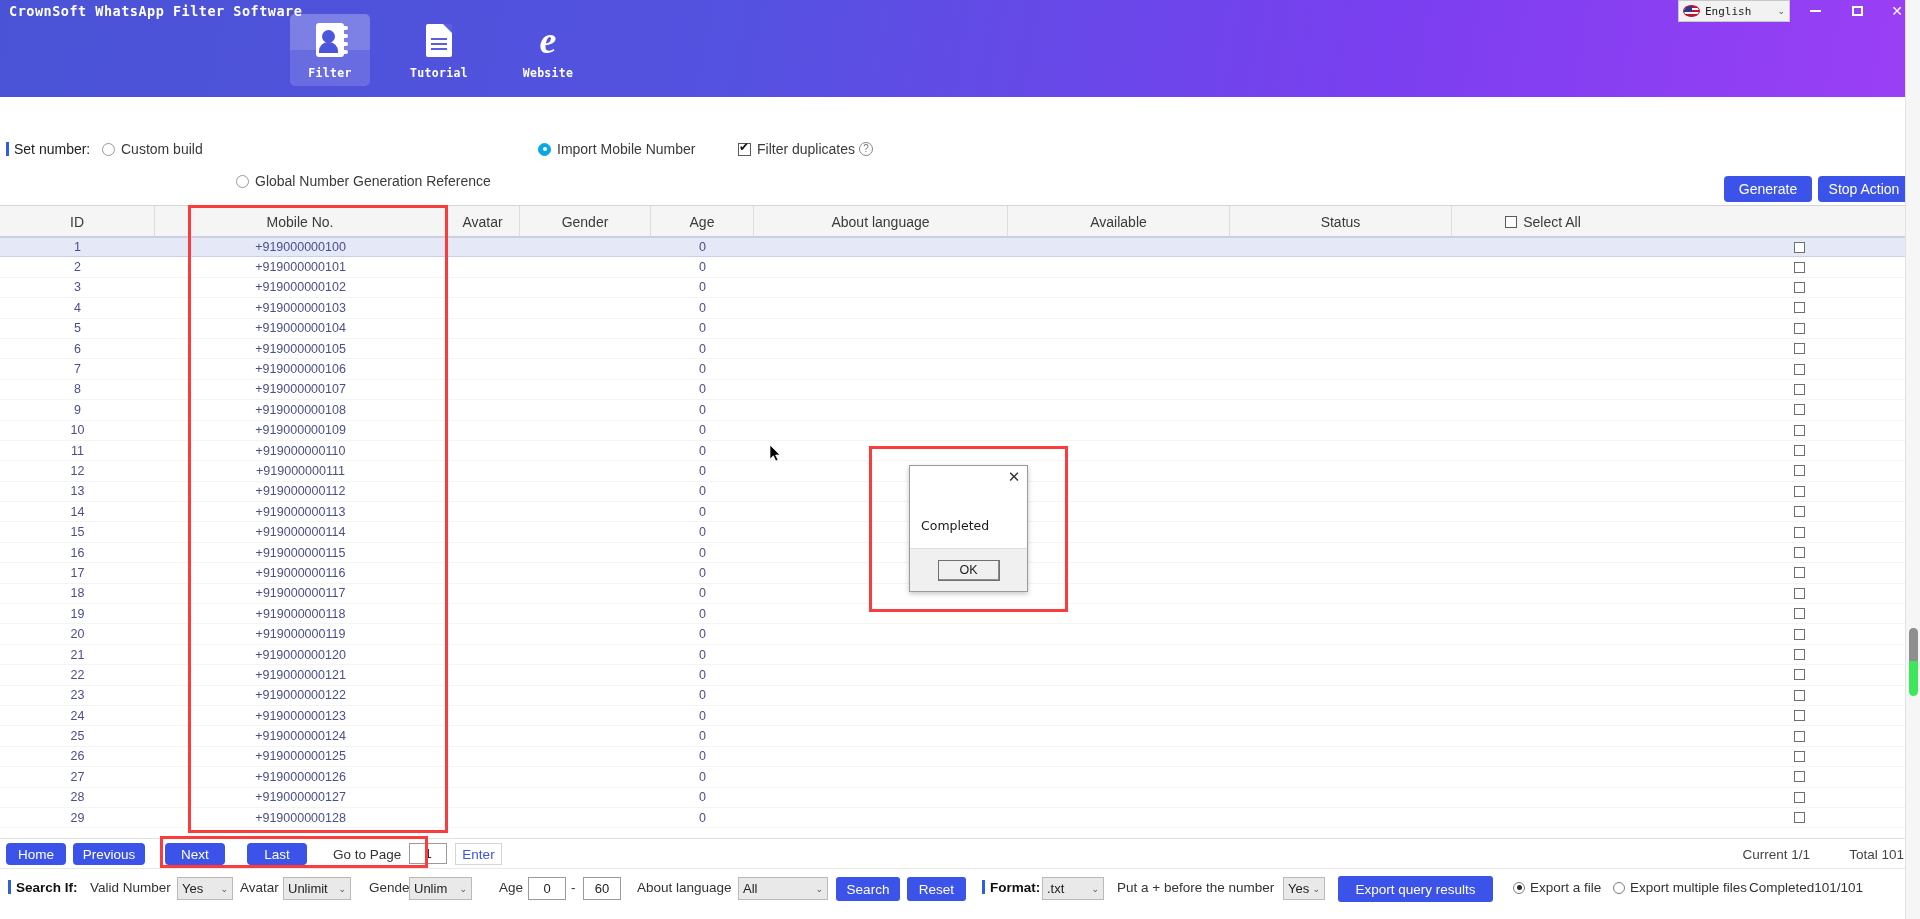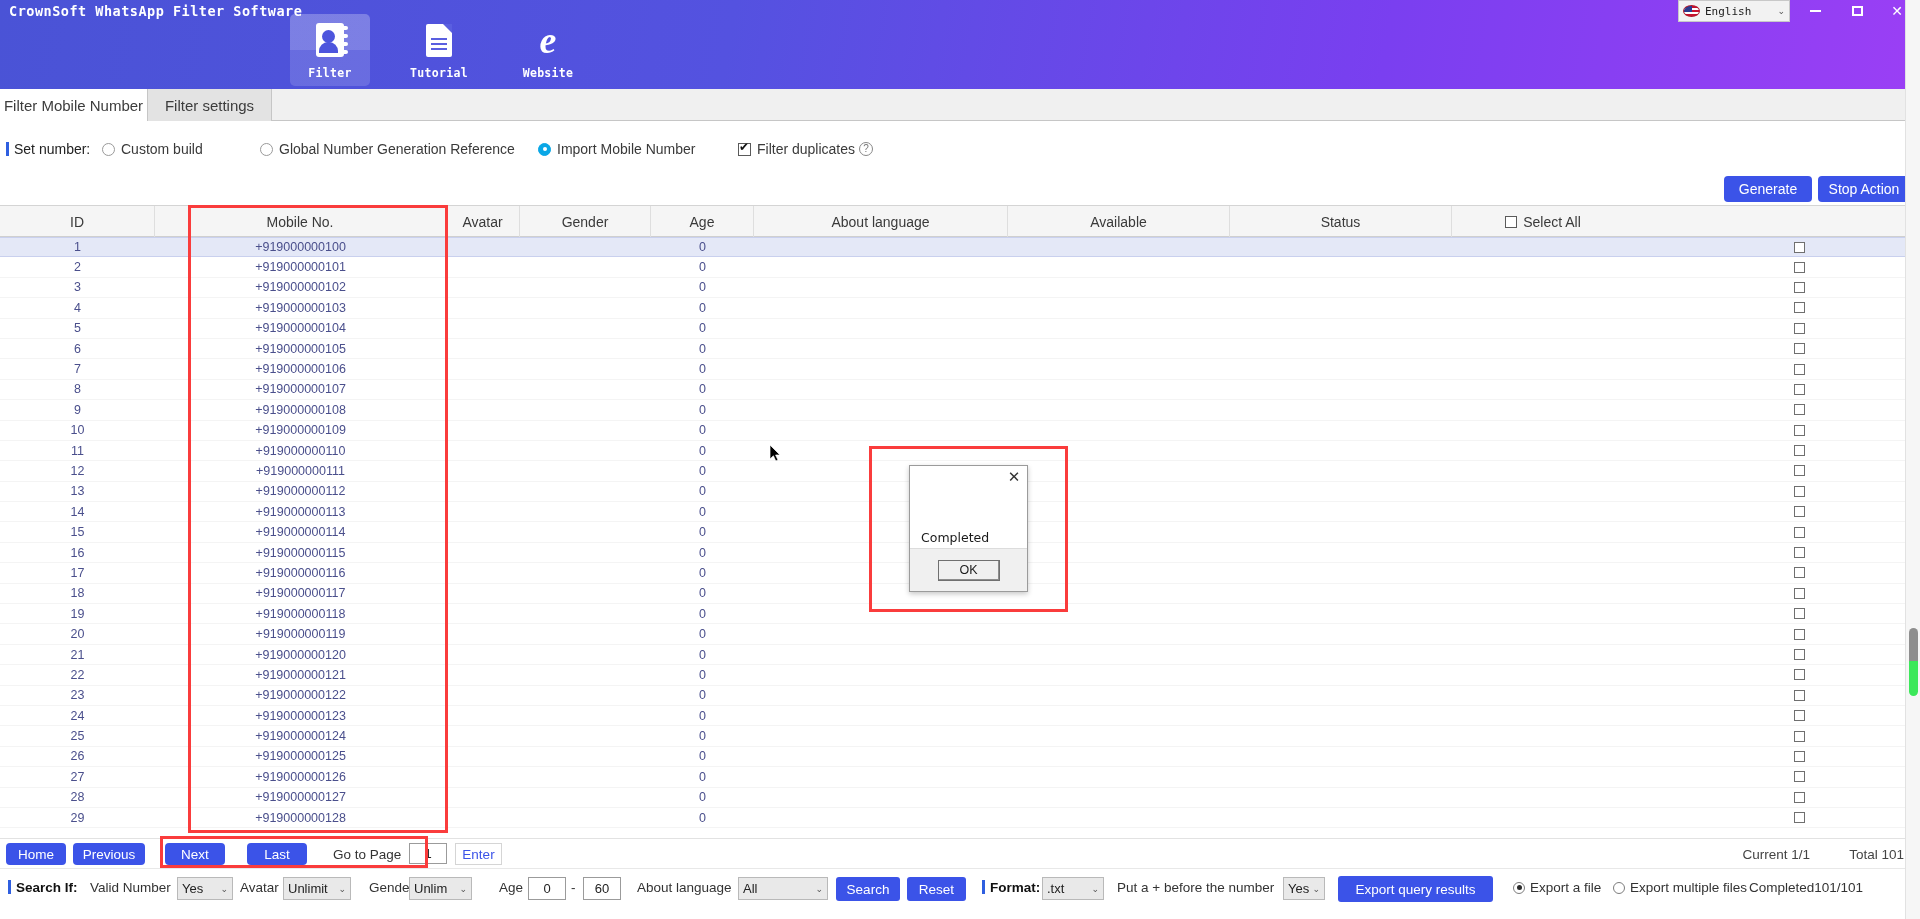--- a/index.html
+++ b/index.html
@@ -125,21 +125,21 @@
   .rdot {
     width: 13px; height: 13px; border-radius: 50%;
     border: 1px solid #9a9a9a; background: #fff; margin-right: 6px; position: relative; flex:0 0 auto;
   }
   .rdot.on { border-color: #0aa7e6; background: #0aa7e6; }
   .rdot.on::after {
     content:""; position:absolute; left:3.5px; top:3.5px; width:4px; height:4px;
     border-radius:50%; background:#ffffff;
   }
   .r-custom { left: 102px; }
-  .r-global { left: 260px; }
+  .r-global { left: 236px; margin-top: 32px; }
   .r-import { left: 538px; text-align: right; }
   .chk-dup { position:absolute; left: 738px; top: 20px; display:flex; align-items:center; font-size:14px; color:#3a3a3a; cursor:pointer; }
   .cbox {
     width: 13px; height: 13px; border: 1px solid #5a5a5a; background:#fff;
     margin-right:6px; position: relative; flex:0 0 auto;
   }
   .cbox.on::after {
     content:"✔"; position:absolute; left:0px; top:-4px; font-size:12px; color:#111;
   }
   .qmark {
@@ -204,21 +204,21 @@
   .modal {
     position: absolute; left: 909px; top: 465px; width: 119px; height: 127px;
     background: #ffffff; border: 1px solid #9b9b9b;
     box-shadow: 0 2px 5px rgba(0,0,0,.22);
   }
   .modal-close {
     position: absolute; right: 5px; top: 3px; width: 16px; height: 16px;
     display:flex; align-items:center; justify-content:center; font-size:15px; color:#333; cursor:pointer;
   }
   .modal-msg {
-    position: absolute; left: 11px; top: 64px; font-size: 12.5px; color: #1a1a1a;
+    position: absolute; left: 11px; top: 52px; font-size: 12.5px; color: #1a1a1a;
     font-family: "DejaVu Sans", sans-serif;
   }
   .modal-foot {
     position: absolute; left: 0; bottom: 0; width: 100%; height: 43px;
     background: #f0f0f0; border-top: 1px solid #dcdcdc;
     display:flex; align-items:center; justify-content:center;
   }
   .modal-ok {
     width: 62px; height: 21px; background: #f0f0f0; border: 1px solid #707070;
     font-size: 12.5px; color: #1a1a1a; cursor: pointer;
@@ -330,28 +330,20 @@
         </div>
         <div class="tool-label">Tutorial</div>
       </div>
       <div class="tool">
         <div class="ic ic-e">e</div>
         <div class="tool-label">Website</div>
       </div>
     </div>
   </div>
 
-  <div class="tabstrip">
-    <div class="tab tab1 sel">
-      <span>Filter Mobile Number</span>
-    </div>
-    <div class="tab tab2 unsel">
-      <span>Filter settings</span>
-    </div>
-  </div>
 
   <div class="optrow">
     <div class="opt-label">
       <span class="blue-bar"></span><span>Set number:</span>
     </div>
 
     <div class="radio r-custom">
       <span class="rdot"></span>
       <span>Custom build</span>
     </div>

